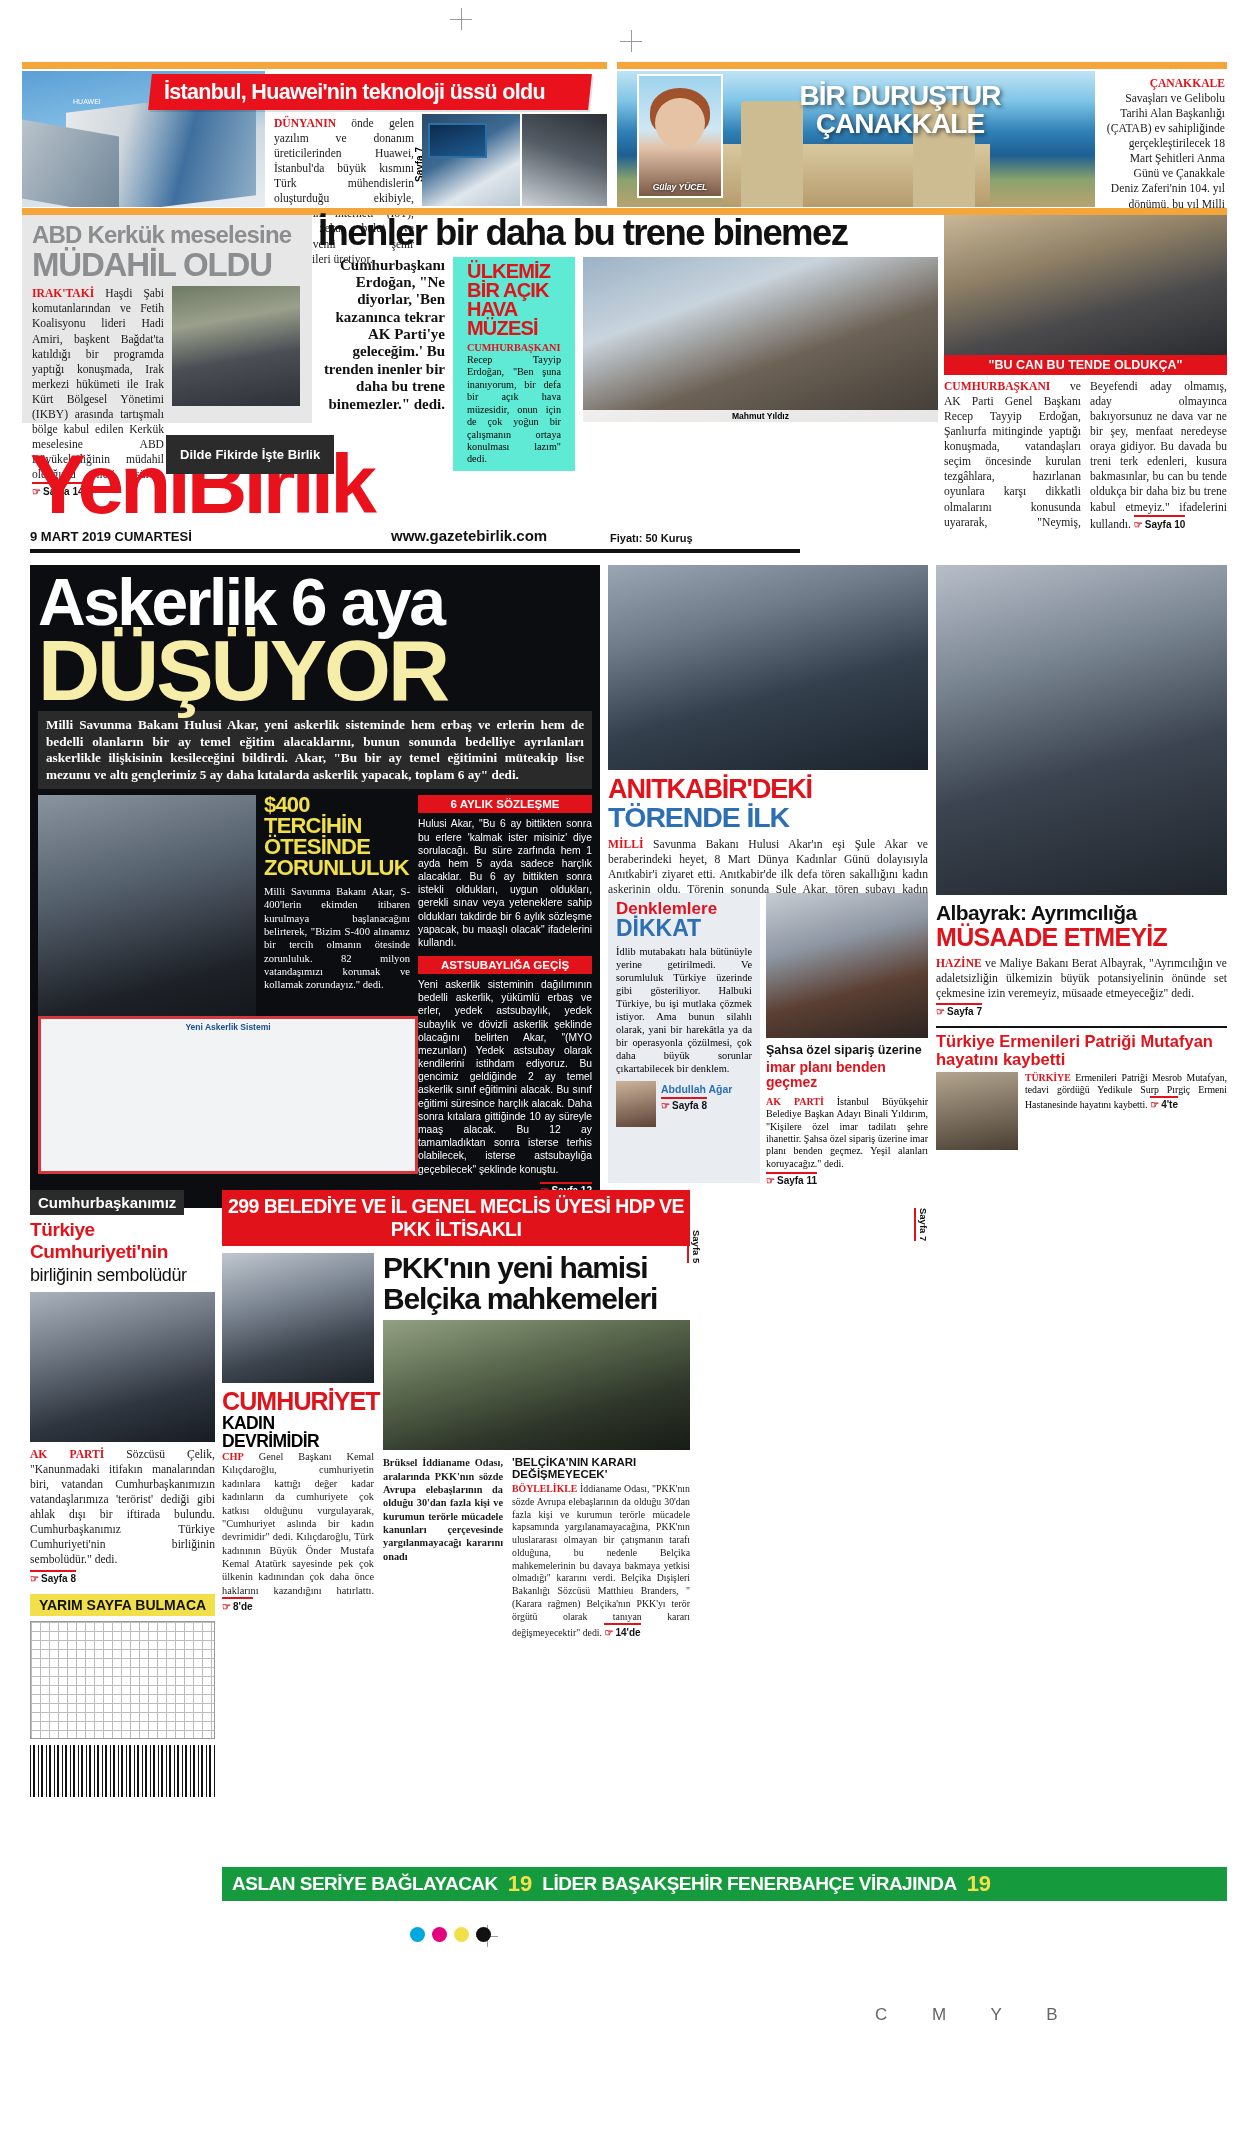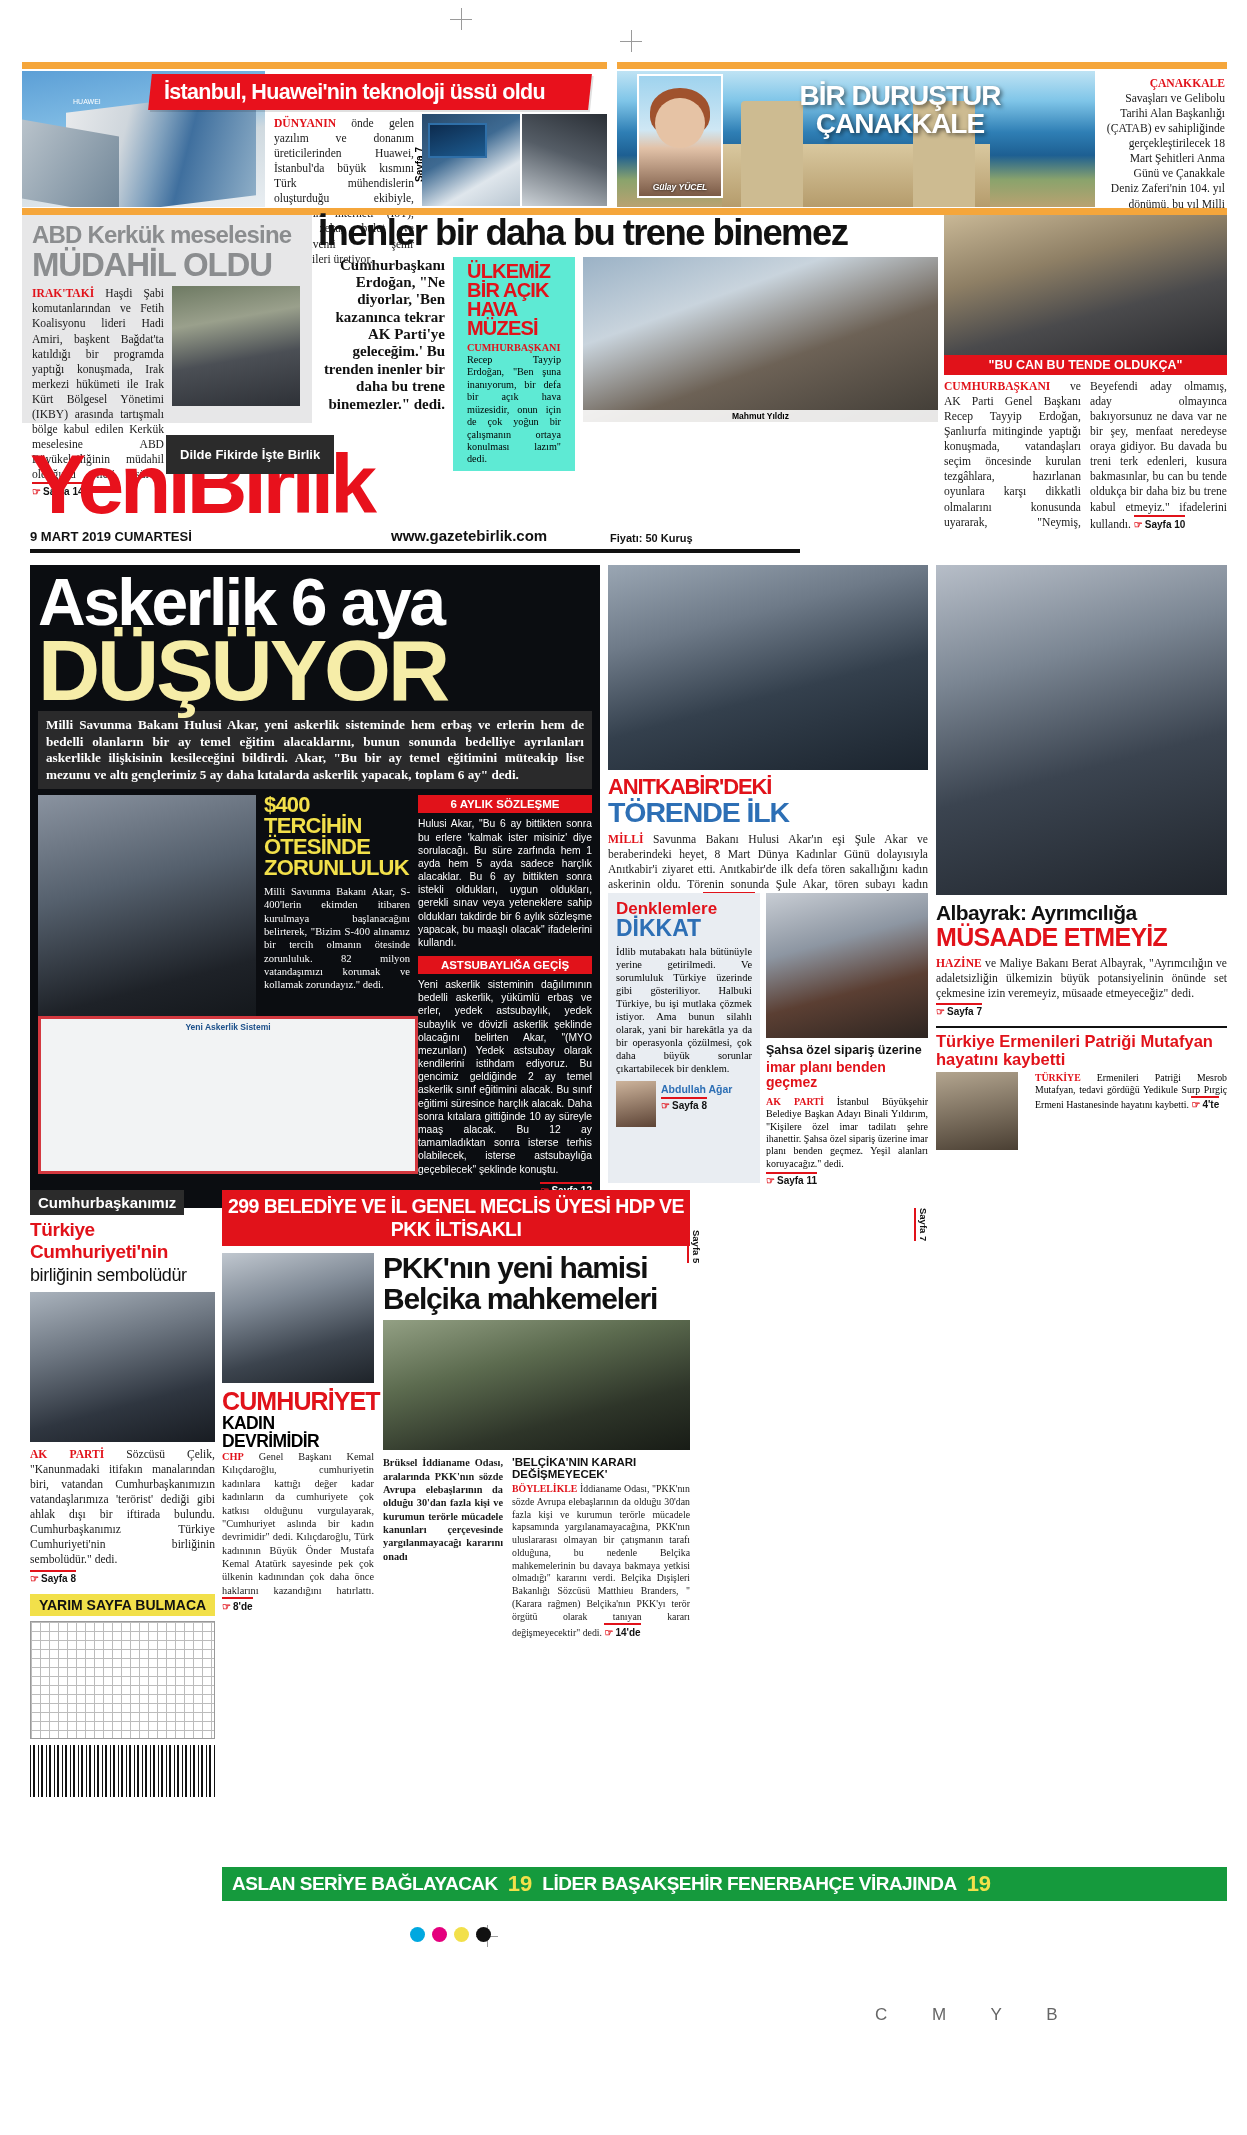--- a/index.html
+++ b/index.html
@@ -210,21 +210,21 @@
   .chart-photo { position: absolute; left: 8px; bottom: 6px; width: 380px; height: 158px;
     background: #f2f3f4; border: 3px solid #d4383f; }
   .chart-title { text-align: center; font-family: "Liberation Sans", sans-serif;
     font-weight: bold; font-size: 8.5px; color: #1b4f8a; margin-top: 3px; }
 
   
   #anit-block { position: absolute; left: 608px; top: 565px; width: 320px; height: 320px; }
   .anit-photo { width: 100%; height: 205px;
     background: linear-gradient(165deg,#9aa6b3 0%,#6e7a88 30%,#34404d 60%,#1b242e 100%); }
   .anit-h1 { color: #e1121a; font-family: "Liberation Sans", sans-serif; font-weight: bold;
-    font-size: 22px; letter-spacing: -1.1px; line-height: 1; margin-top: 6px; }
+    font-size: 27px; letter-spacing: -1.1px; line-height: 1; margin-top: 6px; }
   .anit-h2 { color: #2d6fb5; font-family: "Liberation Sans", sans-serif; font-weight: bold;
     font-size: 28.5px; letter-spacing: -1.1px; line-height: 1; }
   .anit-txt { margin-top: 5px; }
 
   #dikkat-block { position: absolute; left: 608px; top: 893px; width: 152px; height: 290px;
     background: #e9edf2; padding: 7px 8px; }
   .dik-t1 { color: #e1121a; font-family: "Liberation Sans", sans-serif; font-weight: bold; font-size: 17px; line-height: 1; }
   .dik-t2 { color: #2d6fb5; font-family: "Liberation Sans", sans-serif; font-weight: bold; font-size: 23px; line-height: 1; }
   .dik-b { font-family: "Liberation Serif", serif; font-size: 10.4px; line-height: 1.25; margin-top: 5px; text-align: justify; }
   .dik-name { color: #2d6fb5; font-family: "Liberation Sans", sans-serif; font-weight: bold; font-size: 10.5px; margin-top: 4px; }
@@ -243,21 +243,21 @@
   .alb-photo { width: 100%; height: 330px;
     background: linear-gradient(165deg,#b7bec8 0%,#7b8693 30%,#3b4450 60%,#20252c 100%); }
   .alb-h1 { font-family: "Liberation Sans", sans-serif; font-weight: bold; font-size: 21px;
     letter-spacing: -.6px; color: #111; margin-top: 6px; }
   .alb-h2 { color: #e1121a; font-family: "Liberation Sans", sans-serif; font-weight: bold;
     font-size: 25px; letter-spacing: -.7px; line-height: 1.02; }
   .alb-b { margin-top: 5px; }
   .alb-div { border-top: 2px solid #111; margin: 7px 0 5px 0; }
   .erm-h { color: #e1121a; font-family: "Liberation Sans", sans-serif; font-weight: bold;
     font-size: 16.5px; line-height: 1.08; }
-  .erm-row { display: flex; gap: 17px; margin-top: 4px; }
+  .erm-row { display: flex; gap: 7px; margin-top: 4px; }
   .erm-photo { width: 82px; height: 78px; background: linear-gradient(170deg,#b3a58f,#4a3f33); }
   .erm-b { flex: 1; font-family: "Liberation Serif", serif; font-size: 9.8px; line-height: 1.22; text-align: justify; }
 
   
   #cb-block { position: absolute; left: 30px; top: 1190px; width: 185px; height: 670px; }
   .cb-tag { background: #2b2b2b; color: #fff; font-family: "Liberation Sans", sans-serif;
     font-weight: bold; font-size: 15px; padding: 4px 8px; display: inline-block; }
   .cb-tag2 { color: #e1121a; font-family: "Liberation Sans", sans-serif; font-weight: bold;
     font-size: 19px; margin-top: 4px; letter-spacing: -.4px; }
   .cb-tag3 { font-family: "Liberation Sans", sans-serif; font-size: 18px; margin-top: 2px;

